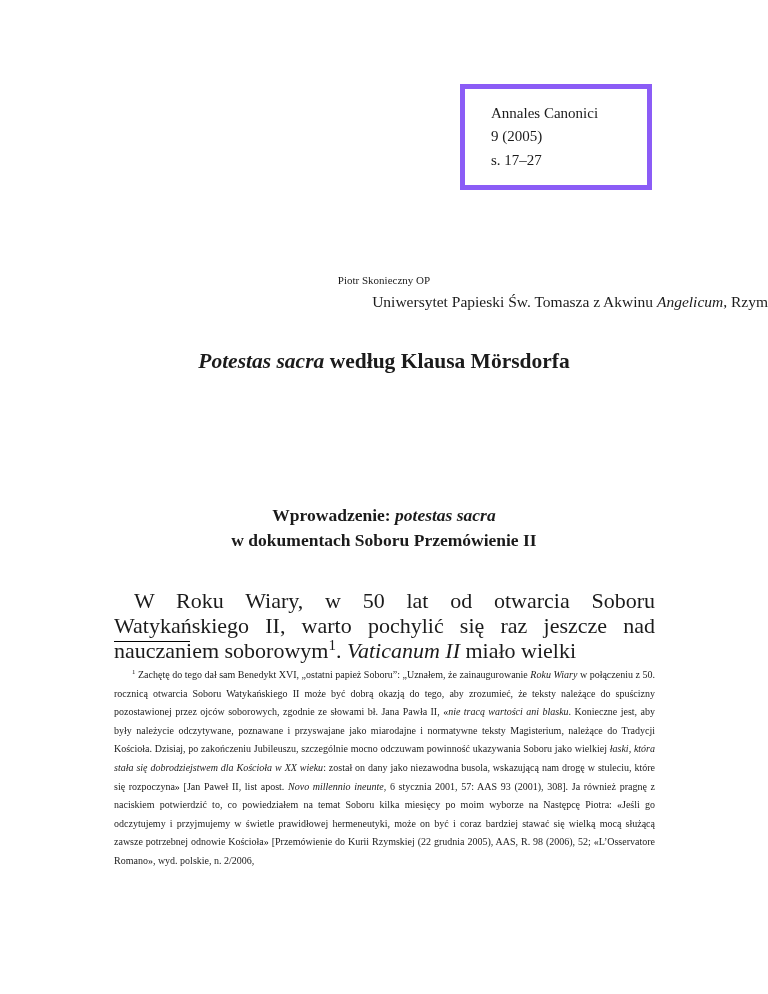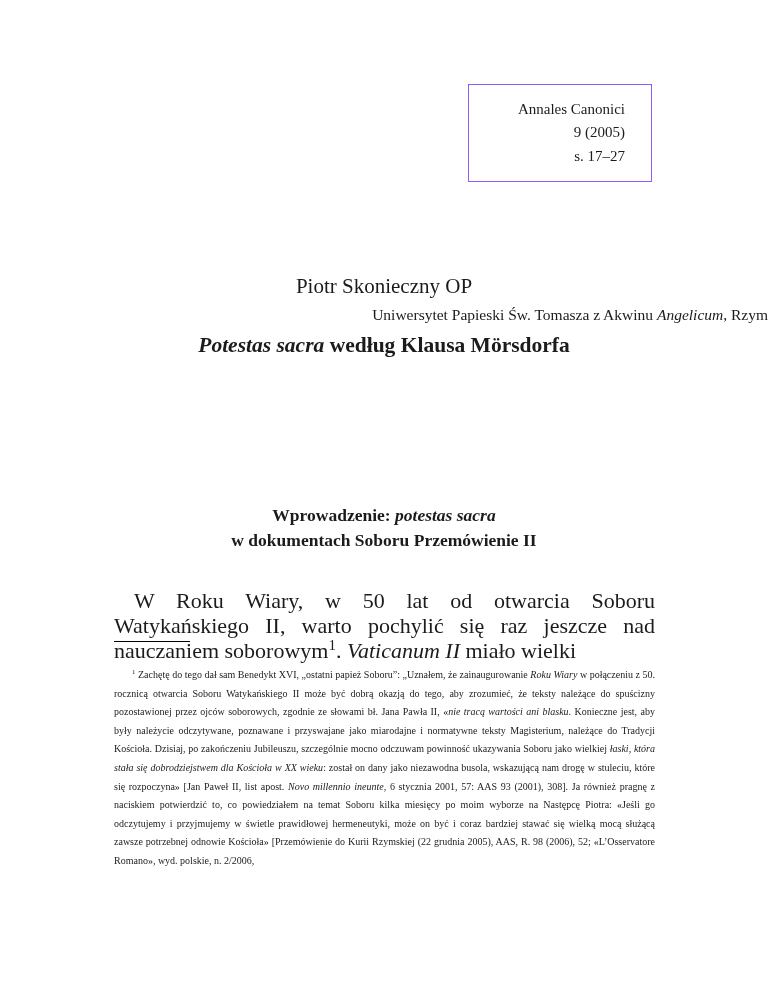--- a/index.html
+++ b/index.html
@@ -13,41 +13,41 @@
     color: #1b1b1b;
     overflow: hidden;
   }
   .it { font-style: italic; }
   sup { font-size: 0.68em; vertical-align: super; line-height: 0; }
 
   .journal-box {
     position: absolute;
     top: 84px;
     right: 116px;
-    border: 1px solid #8b5cf6;
+    border: 5px solid #8b5cf6;
     padding: 13px 26px;
-    text-align: right;
+    text-align: left;
     font-size: 15px;
     line-height: 1.55;
     min-width: 130px;
   }
 
   .author-block {
     position: absolute;
     top: 274px;
     left: 0;
     right: 0;
     text-align: center;
   }
-  .author-name { font-size: 21px; }
+  .author-name { font-size: 11px; }
   .author-affiliation { margin-top: 7px; font-size: 15.5px; text-align: right; }
 
   .article-title {
     position: absolute;
-    top: 330px;
+    top: 346px;
     left: 0;
     right: 0;
     text-align: center;
     font-weight: bold;
     font-size: 21.5px;
     line-height: 30px;
   }
 
   .section-heading {
     position: absolute;

